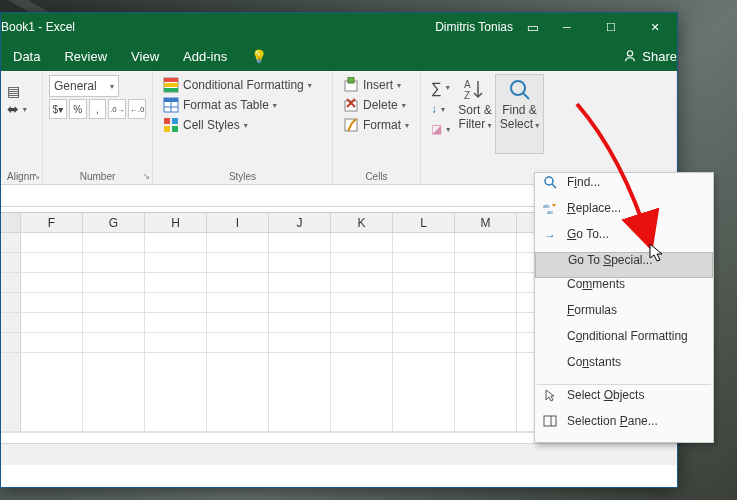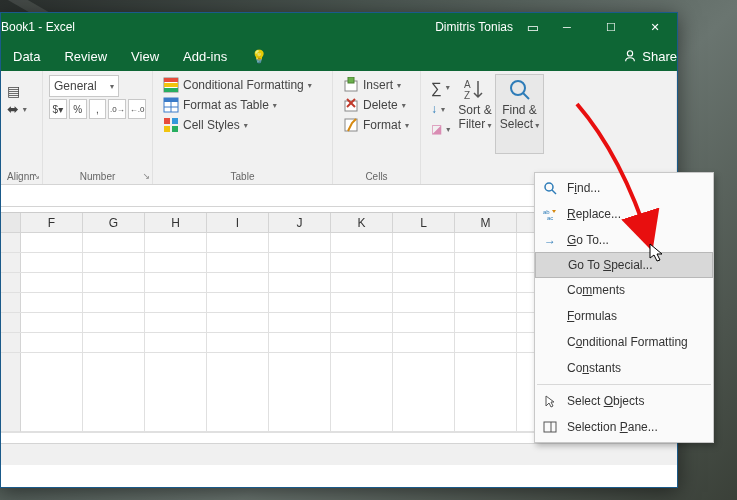--- a/index.html
+++ b/index.html
@@ -31,21 +31,21 @@
   .sheet { position: relative; background: #fff; }
   .colhdr { height: 20px; display: flex; background: #f0f0f0; border-bottom: 1px solid #d4d4d4; }
   .colhdr .c0 { width: 20px; border-right: 1px solid #d4d4d4; background:#e8e8e8;}
   .colhdr .ch { width: 62px; border-right: 1px solid #d4d4d4; text-align: center; font-size: 12px; color: #333; line-height: 20px; }
   .gridrow { height: 20px; display: flex; border-bottom: 1px solid #e0e0e0; }
   .gridrow .c0 { width: 20px; border-right: 1px solid #d4d4d4; background: #f0f0f0; }
   .gridrow .cell { width: 62px; border-right: 1px solid #e0e0e0; }
   .bigrow { height: 80px; }
   .bigrow .c0, .bigrow .cell { border-bottom:1px solid #e0e0e0;}
   .dropdown { position: absolute; left: 534px; top: 172px; width: 180px; background: #fafafa; border: 1px solid #c8c8c8; box-shadow: 2px 3px 6px rgba(0,0,0,0.25); font-size: 12px; color: #333; padding:2px 0;}
-  .mitem { display: flex; align-items: center; height: 26px; padding: 0 8px 0 6px; gap: 8px; }
+  .mitem { display: flex; height: 26px; padding: 0 8px 0 6px; gap: 8px; }
   .mitem .mic { width: 18px; display:flex; justify-content:center; }
   .mitem.hl { background: #d8d8d8; border:1px solid #b8b8b8; margin:-1px 0;}
   .sep { height:1px; background:#d8d8d8; margin:3px 2px;}
   .u { text-decoration: underline; }
   .arrow { position:absolute; left:562px; top:96px; pointer-events:none; z-index:5;}
   .cursor { position:absolute; left:648px; top:243px; z-index:6; pointer-events:none;}
   .scrollv { position:absolute; right:0; top:0; bottom:0; width:18px; background:#f0f0f0; border-left:1px solid #ddd;}
   .tabbar { position:absolute; left:0; right:0; bottom:0; height:22px; background:#f0f0f0; border-top:1px solid #d4d4d4;}
 </style>
 </head>
@@ -143,21 +143,21 @@
             <svg width="16" height="16">
               <rect x="1" y="1" width="6" height="6" fill="#e74c3c"></rect>
               <rect x="9" y="1" width="6" height="6" fill="#3498db"></rect>
               <rect x="1" y="9" width="6" height="6" fill="#f1c40f"></rect>
               <rect x="9" y="9" width="6" height="6" fill="#27ae60"></rect>
             </svg>
           </span>
         <span>Cell Styles</span>
           <span class="dd">▾</span>
       </div>
-      <div class="group-label">Table</div>
+      <div class="group-label">Styles</div>
     </div>
 
     <div class="group" style="width:88px">
       <div class="btn">
         <span class="icon">
             <svg width="16" height="16">
               <rect x="2" y="4" width="12" height="10" fill="#fff" stroke="#888"></rect>
               <rect x="5" y="0" width="6" height="6" fill="#6ab04c" stroke="#4a8030"></rect>
             </svg>
           </span>

